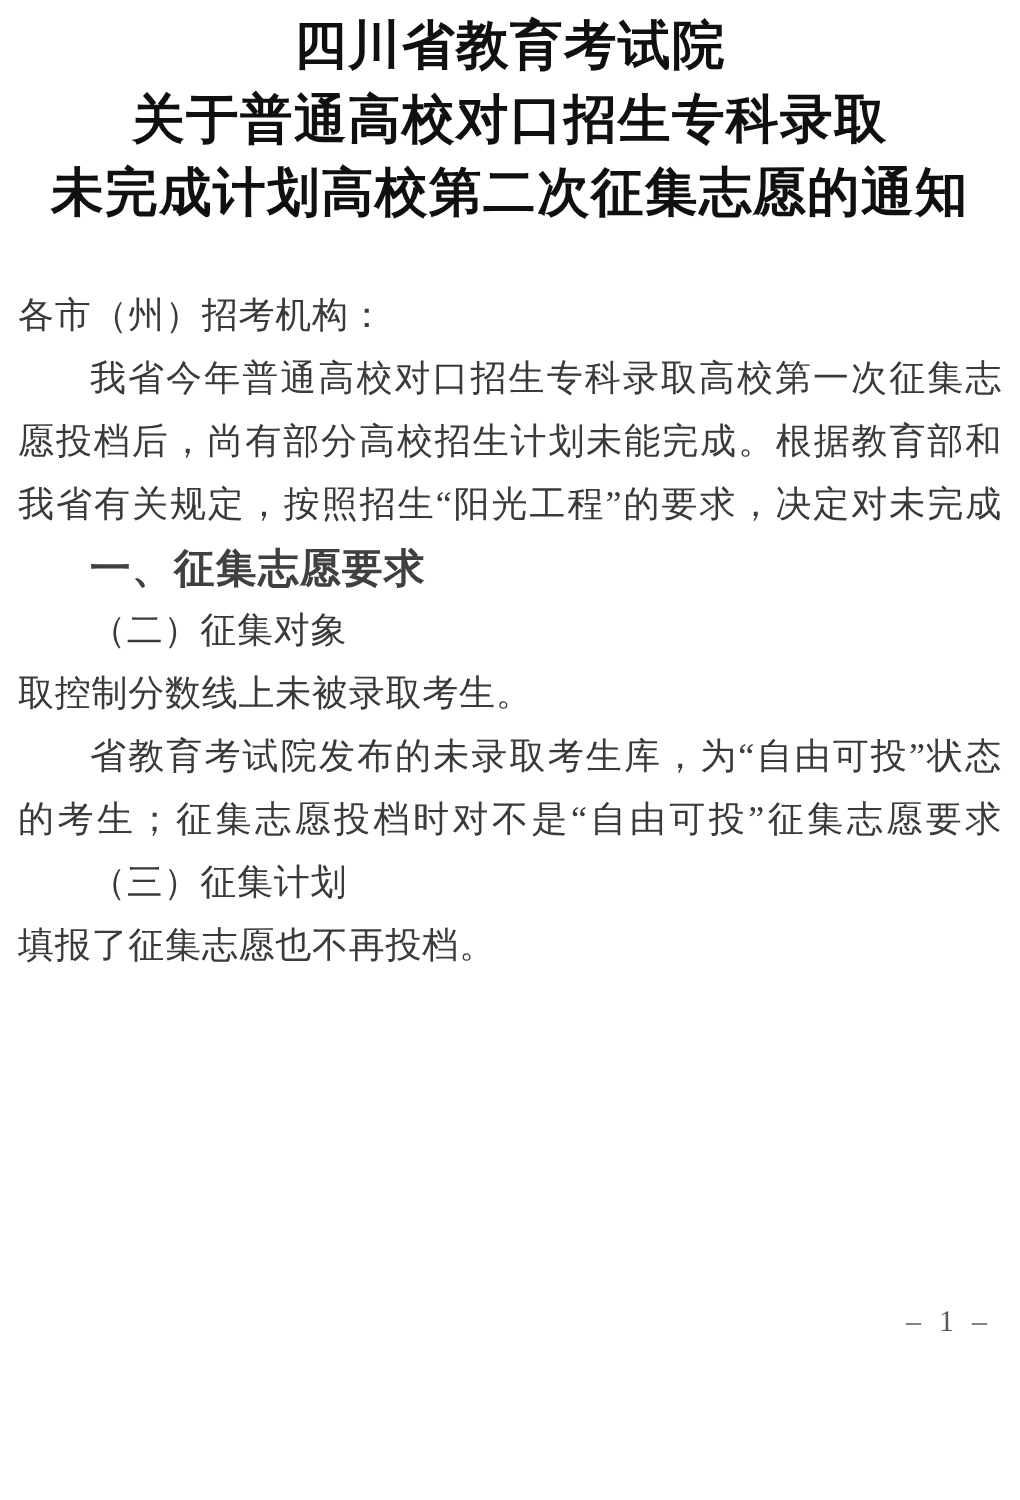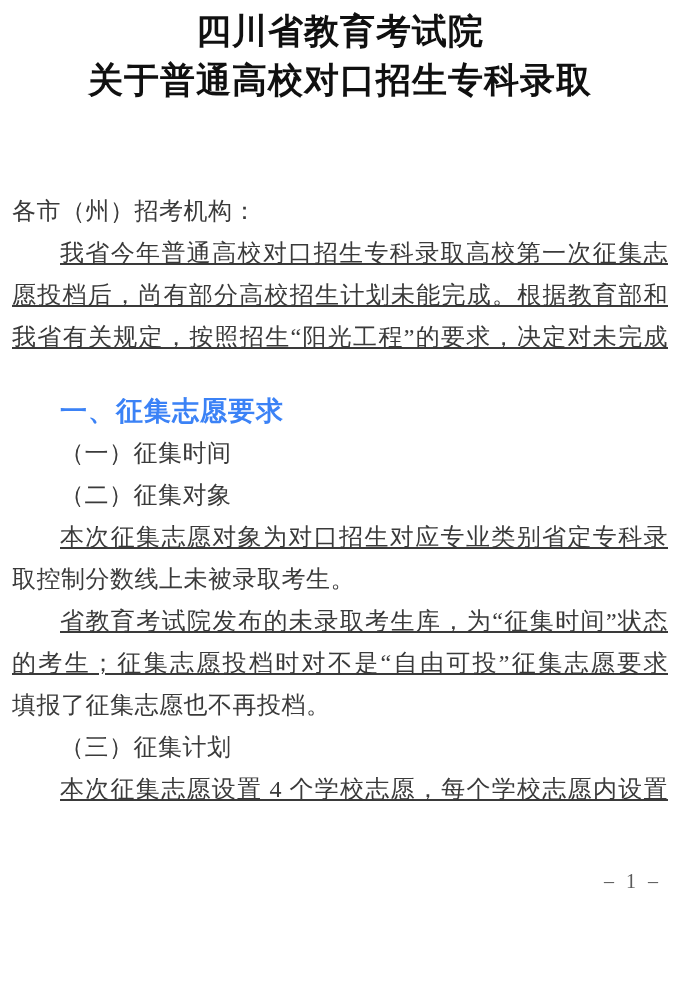--- a/index.html
+++ b/index.html
@@ -39,63 +39,59 @@
     letter-spacing: 0.5px;
   }
   .line {
     height: 42px;
     overflow: hidden;
   }
   .indent { text-indent: 48px; }
   .stretch {
     text-align: justify;
     text-align-last: justify;
-    text-decoration: underline;
   }
   .heading {
     font-family: "Liberation Sans", sans-serif;
     font-weight: 700;
     font-size: 27px;
-    color: #3b82f6;
+    color: #404040;
     letter-spacing: 1px;
-    margin-top: 32px;
   }
   .footer {
     position: absolute;
     right: 22px;
     bottom: 6px;
     font-size: 20px;
     line-height: 26px;
     color: #5a5a5a;
     word-spacing: 7px;
     font-family: "Liberation Serif", serif;
   }
 </style>
 </head>
 <body>
 
 <div class="page">
 
   <div class="title-block">
     <div>四川省教育考试院</div>
     <div>关于普通高校对口招生专科录取</div>
+    <div>未完成计划高校第二次征集志愿的通知</div>
   </div>
 
   <div class="body-block">
     <div class="line">各市（州）招考机构：</div>
     <div class="line indent stretch">我省今年普通高校对口招生专科录取高校第一次征集志</div>
     <div class="line stretch">愿投档后，尚有部分高校招生计划未能完成。根据教育部和</div>
     <div class="line stretch">我省有关规定，按照招生“阳光工程”的要求，决定对未完成</div>
     <div class="line indent heading">一、征集志愿要求</div>
-    <div class="line indent">（一）征集时间</div>
     <div class="line indent">（二）征集对象</div>
-    <div class="line indent stretch">本次征集志愿对象为对口招生对应专业类别省定专科录</div>
     <div class="line">取控制分数线上未被录取考生。</div>
-    <div class="line indent stretch">省教育考试院发布的未录取考生库，为“征集时间”状态</div>
+    <div class="line indent stretch">省教育考试院发布的未录取考生库，为“自由可投”状态</div>
     <div class="line stretch">的考生；征集志愿投档时对不是“自由可投”征集志愿要求</div>
+    <div class="line indent">（三）征集计划</div>
     <div class="line">填报了征集志愿也不再投档。</div>
-    <div class="line indent">（三）征集计划</div>
-    <div class="line indent stretch">本次征集志愿设置 4 个学校志愿，每个学校志愿内设置</div>
   </div>
 
   <div class="footer">– 1 –</div>
 
 </div>
 
 </body></html>

